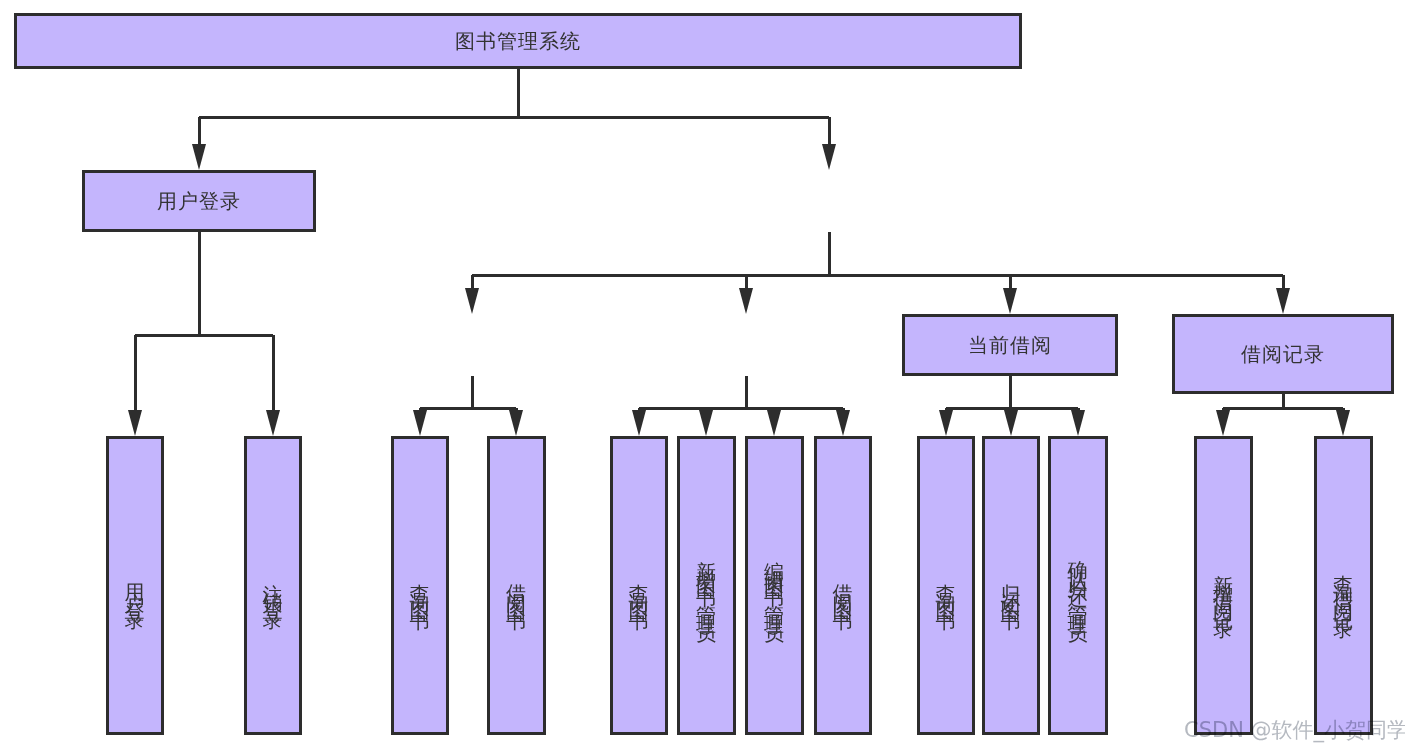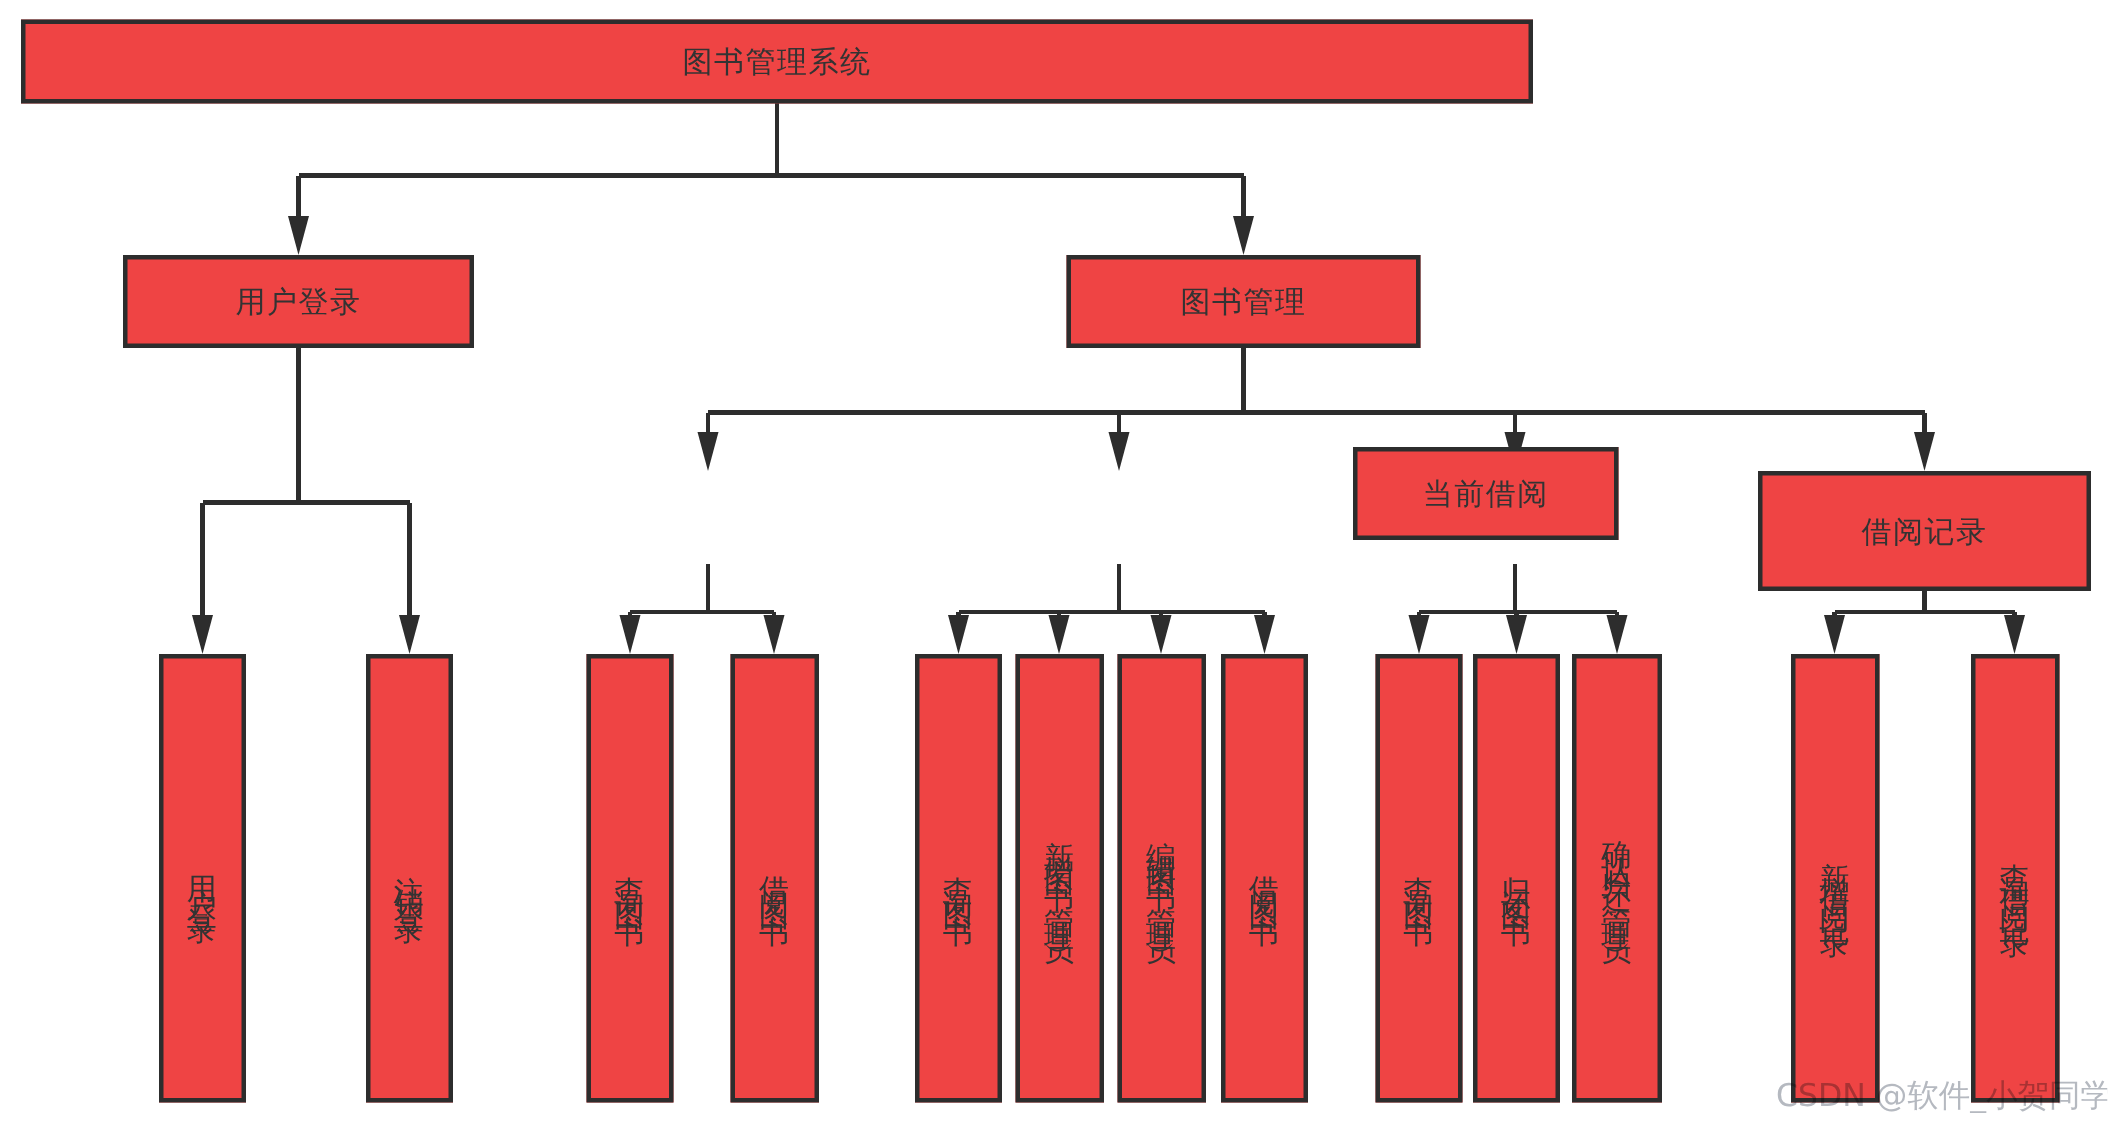--- a/index.html
+++ b/index.html
@@ -19,21 +19,21 @@
     position: absolute;
     left: 0;
     top: 0;
     width: 1405px;
     height: 747px;
     pointer-events: none;
   }
   .box {
     position: absolute;
     box-sizing: border-box;
-    background: #ef4444;
+    background: #c4b5fd;
     border: 3px solid #2d2d2d;
     display: flex;
     align-items: center;
     justify-content: center;
     color: #333333;
   }
   .box .h-label {
     font-size: 20px;
     letter-spacing: 1px;
     white-space: nowrap;
@@ -134,25 +134,22 @@
     </g>
   </svg>
 
   <div class="box" style="left:14px;top:13px;width:1008px;height:56px">
     <span class="h-label">图书管理系统</span>
   </div>
 
   <div class="box" style="left:82px;top:170px;width:234px;height:62px">
     <span class="h-label">用户登录</span>
   </div>
-  <div class="box" style="left:711px;top:170px;width:236px;height:62px">
-    <span class="h-label">图书管理</span>
-  </div>
-
-  <div class="box" style="left:902px;top:298px;width:177px;height:62px">
+
+  <div class="box" style="left:902px;top:314px;width:216px;height:62px">
     <span class="h-label">当前借阅</span>
   </div>
   <div class="box" style="left:1172px;top:314px;width:222px;height:80px">
     <span class="h-label">借阅记录</span>
   </div>
 
   <div class="box leaf" style="left:106px;top:436px;width:58px;height:299px">
     <span class="v-label">用户登录</span>
   </div>
   <div class="box leaf" style="left:244px;top:436px;width:58px;height:299px">

